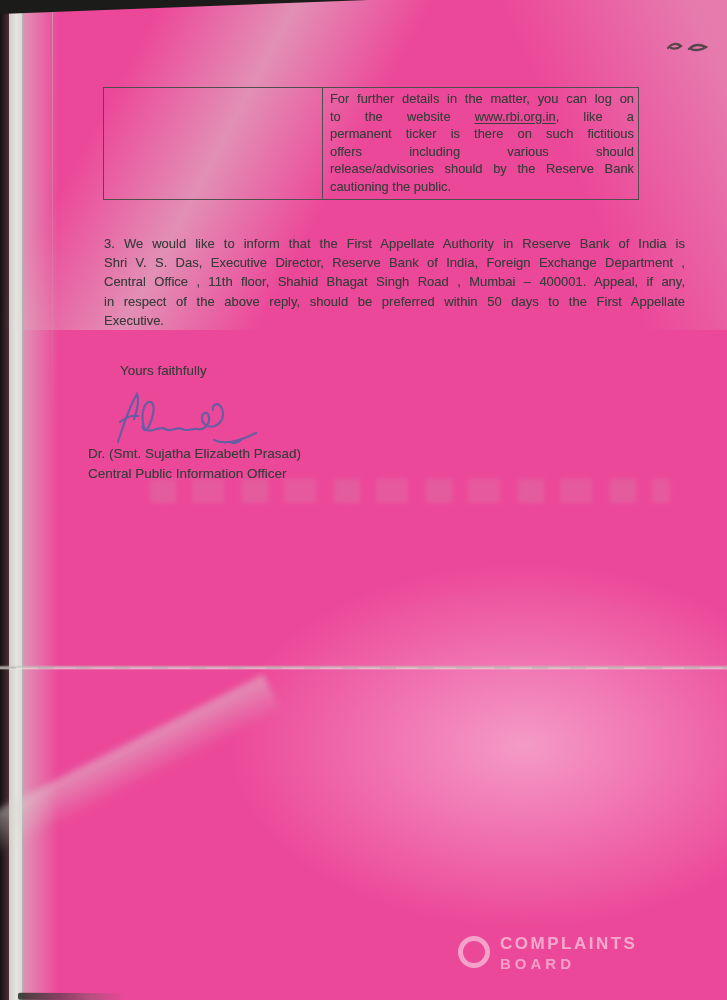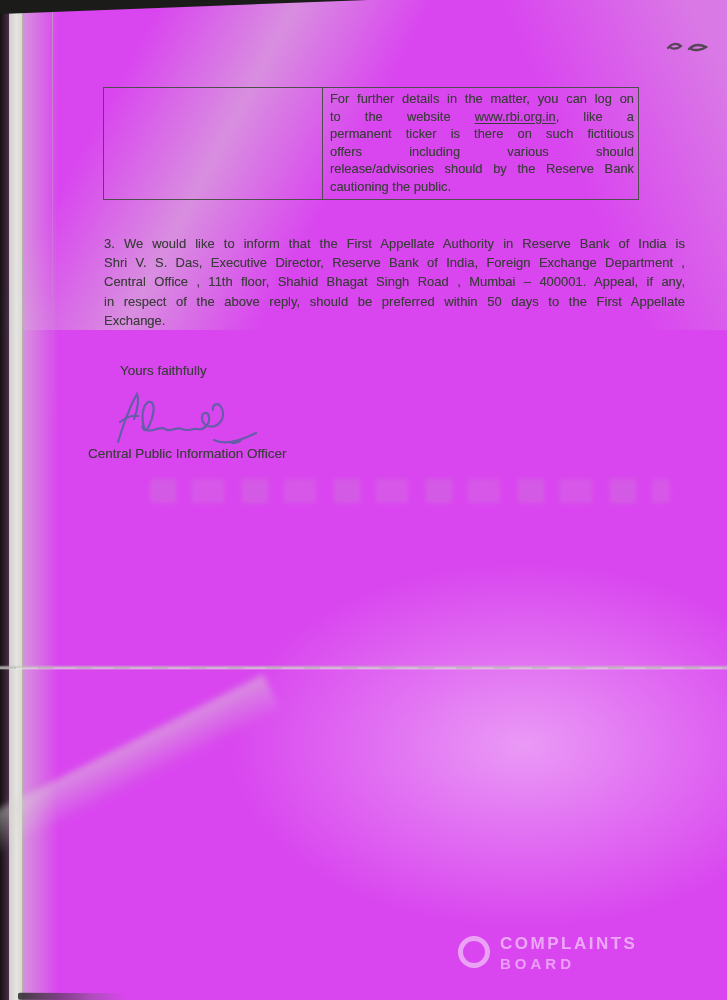--- a/index.html
+++ b/index.html
@@ -1,18 +1,18 @@
 <!DOCTYPE html>
 <html><head>
 <meta charset="utf-8">
 <style>
   html,body { margin:0; padding:0; background:#2a2a28; }
   #scan {
     position:relative; width:727px; height:1000px; overflow:hidden;
-    background:#d946ef;
+    background:#ec4899;
     font-family:"Liberation Sans","DejaVu Sans",sans-serif;
     color:#3c3c3c;
   }
   
   .edge-black { position:absolute; left:0; top:0; width:9px; height:100%;
     background:linear-gradient(90deg,#121210,#26261fc9); }
   .edge-sheet { position:absolute; left:9px; top:0; width:13px; height:100%;
     background:linear-gradient(90deg,#cfcdc9,#e6e4e0 55%,#dbd9d5);
     border-right:1px solid rgba(158,156,150,.55); }
   .edge-page-shade { position:absolute; left:22px; top:0; width:36px; height:100%;
@@ -94,37 +94,38 @@
         <div class="jline">release/advisories should by the Reserve Bank</div>
         <div class="jline last">cautioning the public.</div>
       </div>
   </div>
 
   <div class="para doc-text">
       <div class="jline">3. We would like to inform that the First Appellate Authority in  Reserve Bank of India is</div>
       <div class="jline">Shri V. S. Das, Executive Director, Reserve Bank of India, Foreign Exchange Department ,</div>
       <div class="jline">Central Office , 11th floor, Shahid Bhagat Singh Road , Mumbai – 400001. Appeal, if any,</div>
       <div class="jline">in respect of the above reply, should be preferred within 50 days to the First Appellate</div>
-      <div class="jline last">Exchange.</div>
+      <div class="jline last">Executive.</div>
     </div>
 
   <div class="valediction doc-text">Yours faithfully</div>
 
   <svg class="signature" width="160" height="62" viewBox="0 0 160 62">
     <g fill="none" stroke="#5b5fa3" stroke-width="2.2" stroke-linecap="round" opacity=".92">
       <path d="M8,54 C13,38 21,16 27,6 C29,11 28,20 24,31"></path>
       <path d="M10,34 C16,29 22,27 28,28"></path>
       <path d="M34,40 C30,24 35,12 41,14 C46,17 43,30 39,38 C37,42 34,44 33,40 C41,47 49,37 55,41 C61,45 66,38 72,41 C78,44 82,40 87,41"></path>
       <path d="M87,41 C94,43 100,36 99,29 C98,23 92,24 92,30 C92,37 100,41 107,37 C113,33 115,25 111,19 C108,14 102,16 103,22"></path>
       <path d="M104,52 C114,57 130,53 146,45"></path>
       <path d="M120,54 C124,56 128,55 131,52"></path>
     </g>
   </svg>
 
   <div class="sig-block doc-text">
+    <div>Dr. (Smt. Sujatha Elizabeth Prasad)</div>
     <div>Central Public Information Officer</div>
   </div>
 
   <div class="watermark">
     <div class="wm-icon"></div>
     <div>
       <div class="wm-line1">COMPLAINTS</div>
       <div class="wm-line2">BOARD</div>
     </div>
   </div>

